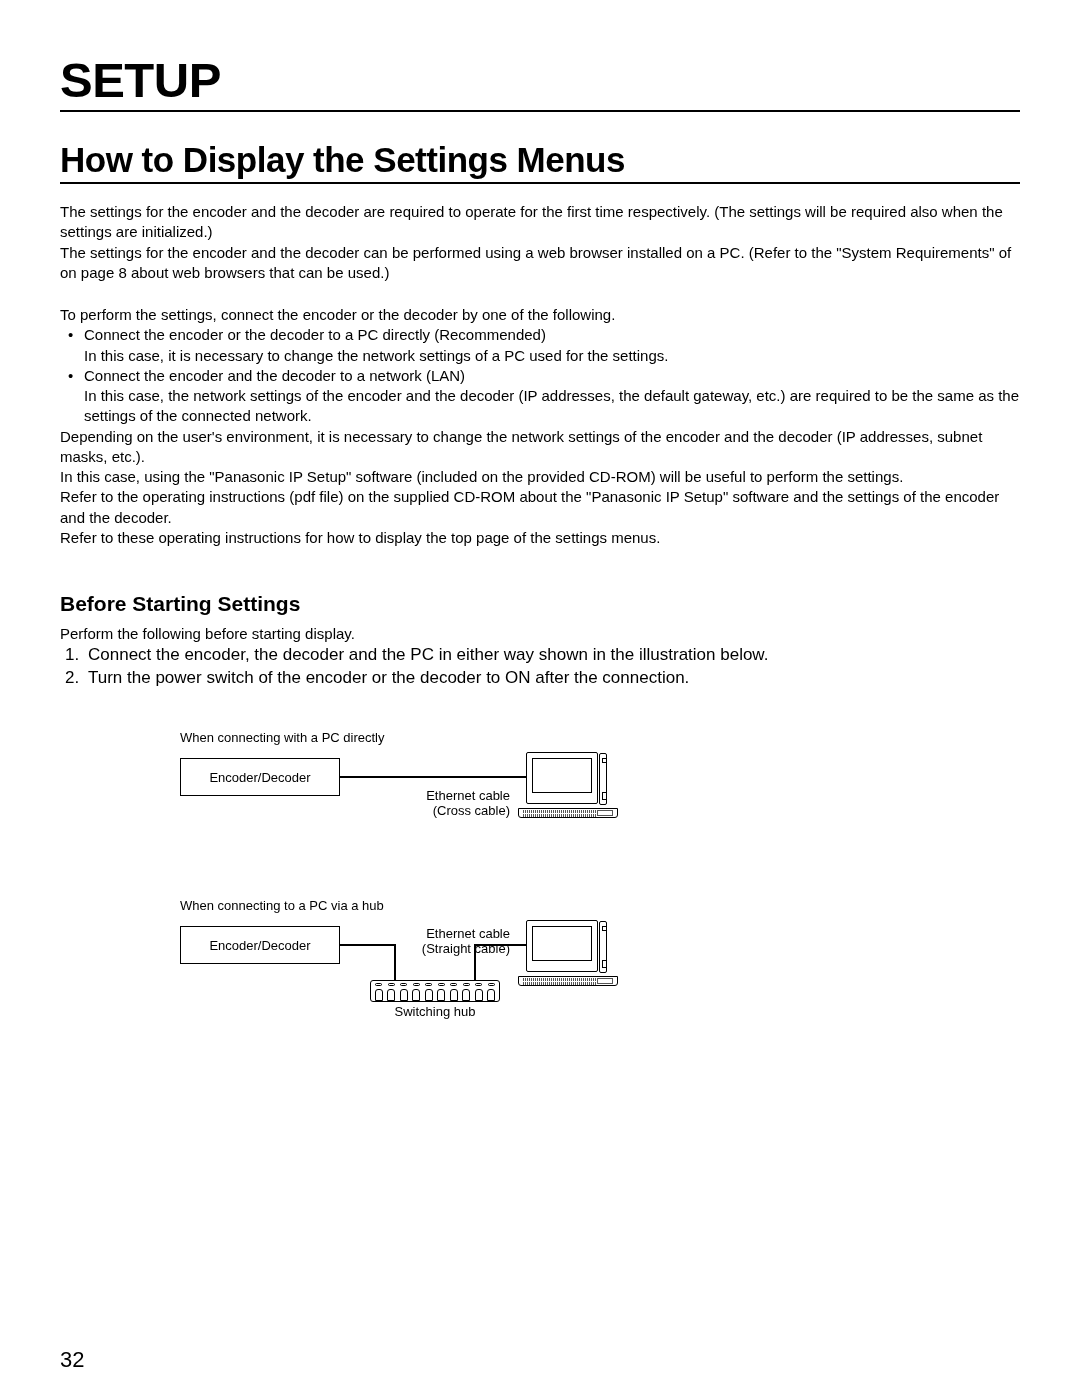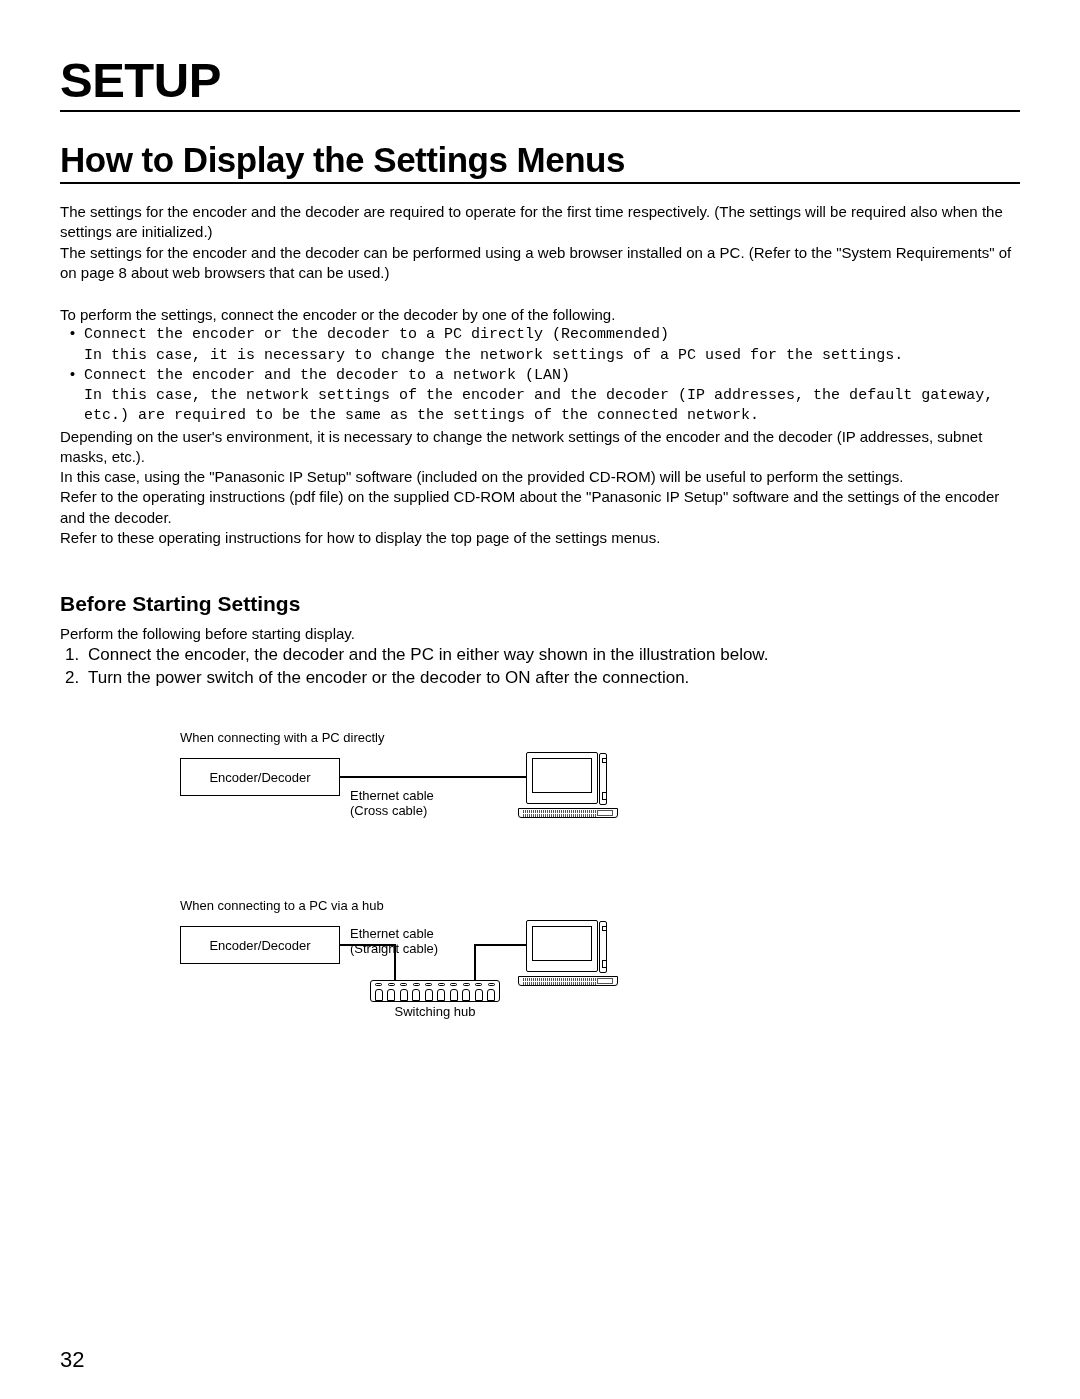--- a/index.html
+++ b/index.html
@@ -5,41 +5,41 @@
   * { box-sizing: border-box; margin: 0; padding: 0; }
   html, body { width: 1080px; height: 1399px; background: #fff; font-family: Arial, Helvetica, sans-serif; color: #000; }
   .page { padding: 52px 60px 30px 60px; position: relative; height: 100%; }
   .setup-title { font-family: "Arial Black", Arial, sans-serif; font-weight: 900; font-size: 49px; letter-spacing: -0.5px; border-bottom: 2px solid #000; padding-bottom: 2px; margin-bottom: 28px; font-stretch: condensed; }
   .section-title { font-family: "Arial Black", Arial, sans-serif; font-weight: 900; font-size: 35px; letter-spacing: -0.5px; border-bottom: 2px solid #000; padding-bottom: 2px; margin-bottom: 18px; font-stretch: condensed; }
   .body-text { font-size: 15px; line-height: 1.35; }
   .para { margin-bottom: 0; }
   .block1 { margin-bottom: 22px; }
   .block2 { margin-bottom: 0; }
   ul.bullets { list-style: none; padding-left: 24px; }
-  ul.bullets > li { position: relative; margin-bottom: 0; font-family: Liberation Mono, monospace; }
+  ul.bullets > li { position: relative; margin-bottom: 0; }
   ul.bullets > li::before { content: "•"; position: absolute; left: -16px; top: 0; }
   .sub-line { display: block; }
   .before-heading { font-size: 21px; font-weight: bold; margin-top: 44px; margin-bottom: 8px; }
   ol.steps { list-style: decimal; padding-left: 24px; font-size: 17px; line-height: 1.35; }
   ol.steps li { padding-left: 4px; }
   .page-number { position: absolute; bottom: 26px; left: 60px; font-size: 22px; }
 
   
   .diagram-area { margin: 40px auto 0 auto; width: 720px; font-size: 13px; }
   .diag { position: relative; height: 130px; margin-bottom: 38px; }
   .diag-title { position: absolute; left: 0; top: 0; }
   .pc-label { position: absolute; left: 358px; top: 0; margin-top: 48px; }
 
   .enc-box { position: absolute; left: 0; top: 28px; width: 160px; height: 38px; border: 1.5px solid #000; display: flex; align-items: center; justify-content: center; }
 
   .conn-line { position: absolute; background: #000; height: 1.5px; }
   .conn-line.l1 { left: 160px; top: 46px; width: 186px; }
   .conn-vert { position: absolute; background: #000; width: 1.5px; }
 
-  .cable-label { position: absolute; text-align: left; width: 160px; left: 170px; }
+  .cable-label { position: absolute; text-align: right; width: 160px; left: 170px; }
   .cable-label.a { top: 58px; }
   .cable-label.b { top: 28px; }
 
   
   .pc-icon { position: absolute; left: 346px; top: 22px; }
   .monitor { width: 72px; height: 52px; border: 1.5px solid #000; border-radius: 2px; position: relative; background: #fff; }
   .monitor::after { content: ""; position: absolute; left: 5px; top: 5px; right: 5px; bottom: 10px; border: 1px solid #000; }
   .monitor-led { position: absolute; right: -10px; top: 0; width: 8px; height: 52px; border: 1.5px solid #000; border-radius: 2px; background: #fff; }
   .monitor-led::before { content: ""; position: absolute; left: 2px; top: 4px; width: 3px; height: 3px; border: 0.5px solid #000; }
   .monitor-led::after { content: ""; position: absolute; left: 2px; bottom: 4px; width: 3px; height: 6px; border: 0.5px solid #000; }

